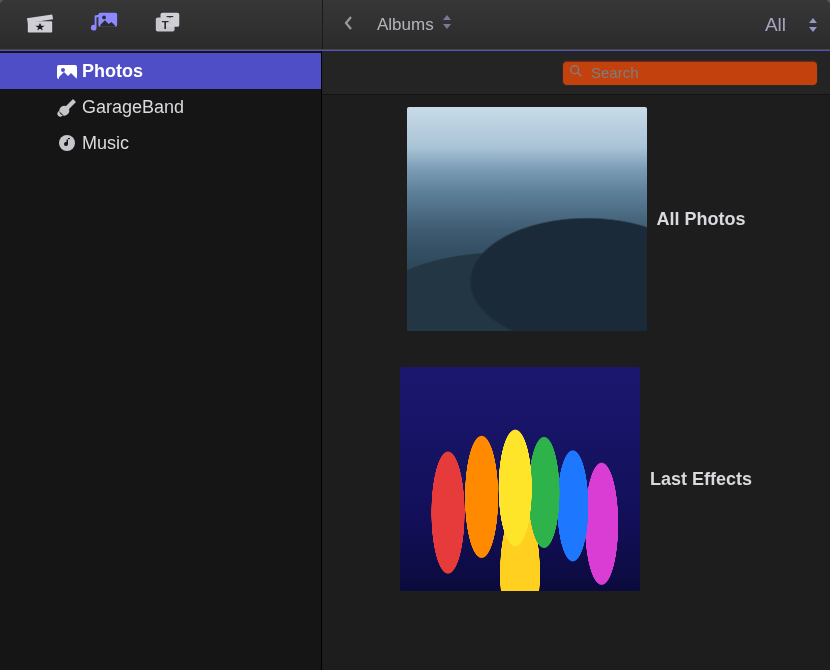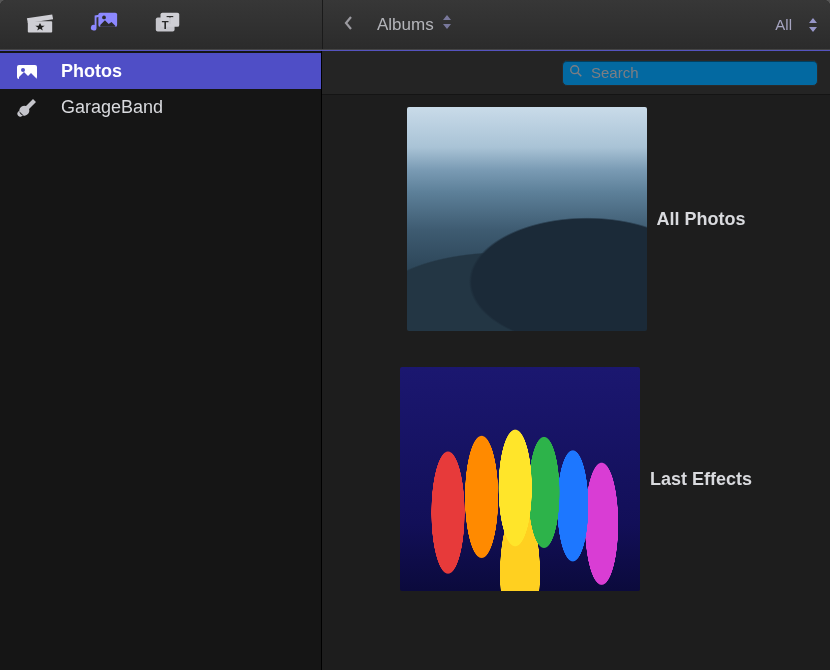--- a/index.html
+++ b/index.html
@@ -26,34 +26,34 @@
   .tb-left{width:var(--sidebar-w);display:flex;align-items:center;padding:0 8px;gap:0}
   .tb-divider{width:0;border-right:1px solid #1a1a1a}
   .tab{width:64px;height:100%;display:flex;align-items:center;justify-content:center;cursor:pointer;color:#cfcfd5;}
   .tab.active{color:#8c88ff}
   .tab svg{width:30px;height:24px}
   .tb-right{flex:1;display:flex;align-items:center;padding:0 12px;color:var(--text-dim)}
   .back{width:28px;display:flex;align-items:center;justify-content:center;color:#9b9aa0;cursor:pointer}
   .crumb{display:flex;align-items:flex-start;gap:8px;margin-left:14px;font-size:17px;cursor:pointer}
   .crumb svg{width:10px;height:14px;opacity:.7}
   .spacer{flex:1}
-  .filter{display:flex;align-items:center;gap:16px;color:#a6a4c0;font-size:15px;cursor:pointer}
+  .filter{display:flex;align-items:center;gap:22px;color:#a6a4c0;font-size:19px;cursor:pointer}
   .ud-arrows{display:inline-flex;flex-direction:column;gap:0;line-height:5px;font-size:8px;color:#9796c8}
   .content{flex:1;display:flex;overflow:hidden;border-top:1px solid #5553bf}
   
   .sidebar{width:var(--sidebar-w);background:var(--bg-darker);border-right:1px solid #000;padding-top:2px}
   .slist{list-style:none;margin:0;padding:0}
-  .sitem{height:var(--row-h);display:flex;align-items:center;padding-left:16px;gap:23px;color:var(--text);font-size:18px;cursor:pointer}
+  .sitem{height:var(--row-h);display:flex;align-items:center;padding-left:56px;gap:4px;color:var(--text);font-size:18px;cursor:pointer}
   .sitem.selected{background:var(--select-row);color:#fff;font-weight:600}
   .sitem .ic{width:22px;height:20px;display:flex;align-items:center;justify-content:center;color:#c5c5cb}
   .sitem.selected .ic{color:#fff}
   
   .main{flex:1;display:flex;flex-direction:column;background:#1d1d1d}
   .searchbar{height:44px;background:#242424;border-bottom:1px solid #141414;display:flex;align-items:center;justify-content:flex-end;padding:0 12px}
-  .search{width:256px;height:26px;background:#0369a1;border:1px solid #2a2a2a;border-radius:5px;display:flex;align-items:center;padding:0 6px;gap:6px;box-shadow:inset 0 1px 0 rgba(0,0,0,.4)}
+  .search{width:256px;height:26px;background:#c2410c;border:1px solid #2a2a2a;border-radius:5px;display:flex;align-items:center;padding:0 6px;gap:6px;box-shadow:inset 0 1px 0 rgba(0,0,0,.4)}
   .search svg{width:14px;height:14px;fill:#7e7e82}
   .search input{flex:1;background:transparent;border:0;outline:0;color:var(--text);font-size:15px}
   .search input::placeholder{color:#7e7e82}
   .grid{flex:1;overflow:auto;display:flex;flex-direction:column;align-items:center;padding-top:12px;gap:36px}
   .album{display:flex;flex-direction:row;align-items:center;gap:10px;cursor:pointer}
   .thumb{width:240px;height:224px;background:#333;border-radius:2px;overflow:hidden}
   .album-label{color:var(--text);font-size:18px;font-weight:600}
   
   .thumb.coast{background:
     radial-gradient(120% 70% at 75% 78%, #1b2a38 0 40%, transparent 41%),
@@ -151,20 +151,29 @@
           <span>Photos</span>
         </li>
         <li class="sitem">
           <span class="ic">
             <svg viewBox="0 0 22 20" width="22" height="20">
                 <path fill="currentColor" d="M17 2l3 3-7 7a5 5 0 1 1-3-3zM3 14a3 3 0 1 0 4 4z"></path>
               </svg>
           </span>
           <span>GarageBand</span>
         </li>
+        <li class="sitem">
+          <span class="ic">
+            <svg viewBox="0 0 22 20" width="22" height="20">
+                <circle cx="11" cy="10" r="8" fill="currentColor"></circle>
+                <path d="M12 5v6a2 2 0 1 1-1.5-1.9V6.5L14 6V5z" fill="#151515"></path>
+              </svg>
+          </span>
+          <span>Music</span>
+        </li>
       </ul>
     </aside>
 
     <main class="main">
       <div class="searchbar">
         <div class="search">
           <span>
             <svg viewBox="0 0 16 16">
                 <circle cx="6.5" cy="6.5" r="4.5" fill="none" stroke="#7e7e82" stroke-width="1.6"></circle>
                 <line x1="10" y1="10" x2="14" y2="14" stroke="#7e7e82" stroke-width="1.8"></line>

